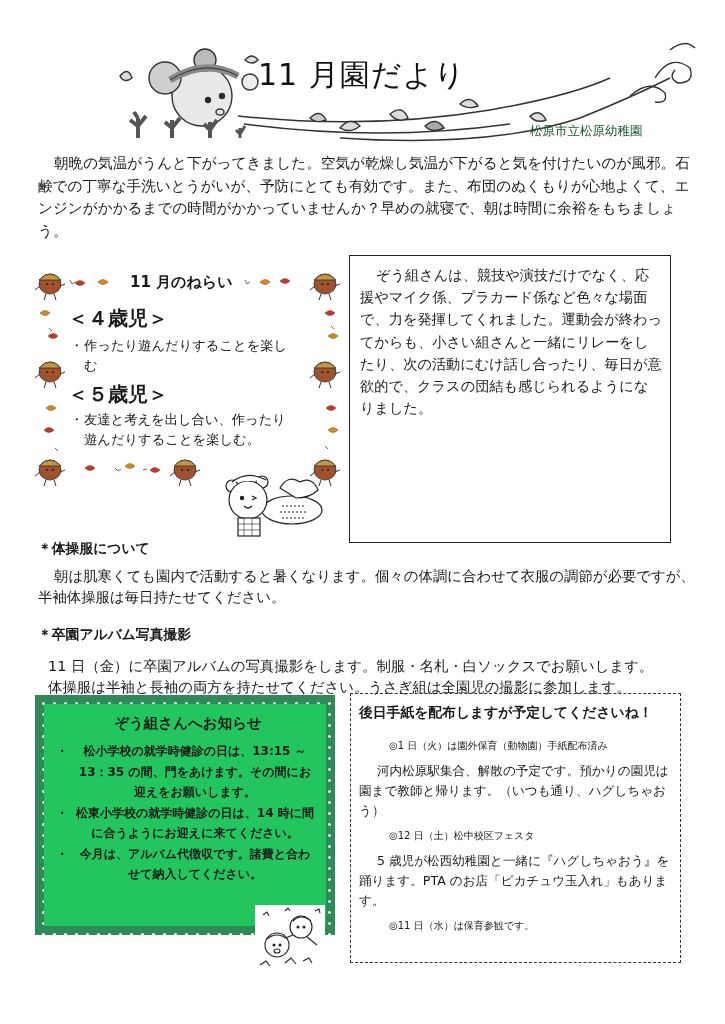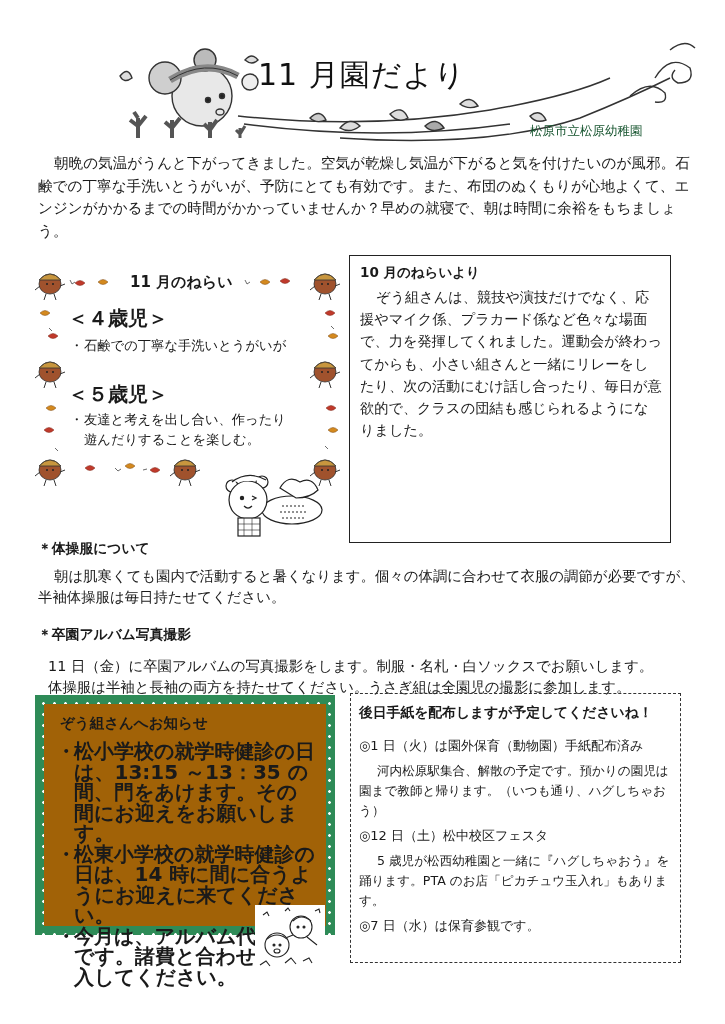--- a/index.html
+++ b/index.html
@@ -28,29 +28,29 @@
     
     .sec-head { font-size:13.8px; font-weight:bold; white-space:nowrap; }
     .sh1 { left:38px; top:540px;font-family:Liberation Serif, serif; }
     .sh2 { left:38px; top:626px; }
     .sec-body { font-size:14.4px; line-height:20.8px; }
     .sb1 { left:38px; top:566px; width:660px; text-indent:16px; }
     .sb2 { left:48px; top:656px; width:650px; }
     
     .green { left:35px; top:695px; width:300px; height:240px; background:#2e8b57; box-sizing:border-box; padding:9px; }
     .green-dots { position:absolute; inset:0; background-image:radial-gradient(circle, #ffffff 1.1px, transparent 1.6px); background-size:11px 11px; background-position:3px 3px; }
-    .green-inner { position:absolute; left:9px; top:9px; right:9px; bottom:9px; background:#a16207; padding:8px 10px; box-sizing:border-box; }
+    .green-inner { position:absolute; left:9px; top:9px; right:9px; bottom:9px; background:#22c55e; padding:8px 10px; box-sizing:border-box;text-align:center; }
     .green-inner h3 { margin:2px 0 8px 6px; font-size:14.5px; font-weight:bold; }
     .green-inner ul { list-style:none; margin:0; padding:0; }
-    .green-inner li { position:relative; padding-left:20px; font-size:20px; line-height:20.5px; font-weight:bold; }
+    .green-inner li { position:relative; padding-left:20px; font-size:12px; line-height:20.5px; font-weight:bold; }
     .green-inner li::before { content:"・"; position:absolute; left:2px; }
     
     .notice { left:350px; top:693px; width:331px; height:270px; border:1.5px dashed #333; box-sizing:border-box; padding:10px 9px 0 8px; }
     .notice h3 { margin:0 0 14px 0; font-size:13.8px; font-weight:bold; }
-    .notice .item { font-size:13px; line-height:20px; margin-bottom:5px; }
+    .notice .item { font-size:10px; line-height:20px; margin-bottom:5px;margin-left:30px; }
     .notice .item-sub { font-size:12.6px; line-height:20px; text-indent:18px; margin-bottom:5px; }
     
     .deco { position:absolute; }
   </style>
 </head>
 <body>
 
 <svg class="deco" style="left:110px;top:38px" width="590" height="105" viewBox="0 0 590 105">
   <g fill="none" stroke="#333" stroke-width="1.4">
 
@@ -157,30 +157,29 @@
     <path d="M22 38 Q26 42 30 38"></path>
     <rect x="16" y="50" width="22" height="18"></rect>
     <path d="M16 56 h22 M16 62 h22 M22 50 v18 M30 50 v18" stroke-width="0.6"></path>
   </g>
 </svg>
 
 <div class="abs aims-title">11 月のねらい</div>
 <div class="abs age age4">＜４歳児＞</div>
 <div class="abs bullet b4">
   <span class="dot">・</span>
-  <span class="txt">石鹸での丁寧な手洗いとうがいが</span>
+  <span class="txt">作ったり遊んだりすることを楽しむ</span>
 </div>
 <div class="abs age age5">＜５歳児＞</div>
 <div class="abs bullet b5">
   <span class="dot">・</span>
   <span class="txt">友達と考えを出し合い、作ったり遊んだりすることを楽しむ。</span>
 </div>
 
 <div class="abs oct">
-  <h3>10 月のねらいより</h3>
   <p>ぞう組さんは、競技や演技だけでなく、応援やマイク係、プラカード係など色々な場面で、力を発揮してくれました。運動会が終わってからも、小さい組さんと一緒にリレーをしたり、次の活動にむけ話し合ったり、毎日が意欲的で、クラスの団結も感じられるようになりました。</p>
 </div>
 
 <div class="abs sec-head sh1">＊体操服について</div>
 <p class="abs sec-body sb1" style="margin:0">朝は肌寒くても園内で活動すると暑くなります。個々の体調に合わせて衣服の調節が必要ですが、半袖体操服は毎日持たせてください。</p>
 
 <div class="abs sec-head sh2">＊卒園アルバム写真撮影</div>
 <div class="abs sec-body sb2">
   <div>11 日（金）に卒園アルバムの写真撮影をします。制服・名札・白ソックスでお願いします。</div>
   <div>体操服は半袖と長袖の両方を持たせてください。うさぎ組は全園児の撮影に参加します。</div>
@@ -215,14 +214,14 @@
     <path d="M8 10 l4 -3 l2 4 M60 6 l4 -2 l1 4 M30 6 l3 -3 l2 3"></path>
   </g>
 </svg>
 
 <div class="abs notice">
   <h3>後日手紙を配布しますが予定してくださいね！</h3>
   <div class="item">◎1 日（火）は園外保育（動物園）手紙配布済み</div>
   <div class="item-sub">河内松原駅集合、解散の予定です。預かりの園児は園まで教師と帰ります。（いつも通り、ハグしちゃおう）</div>
   <div class="item">◎12 日（土）松中校区フェスタ</div>
   <div class="item-sub">5 歳児が松西幼稚園と一緒に『ハグしちゃおう』を踊ります。PTA のお店「ピカチュウ玉入れ」もあります。</div>
-  <div class="item">◎7 日（水）は保育参観です。</div>
+  <div class="item">◎11 日（水）は保育参観です。</div>
 </div>
 
 </body></html>

